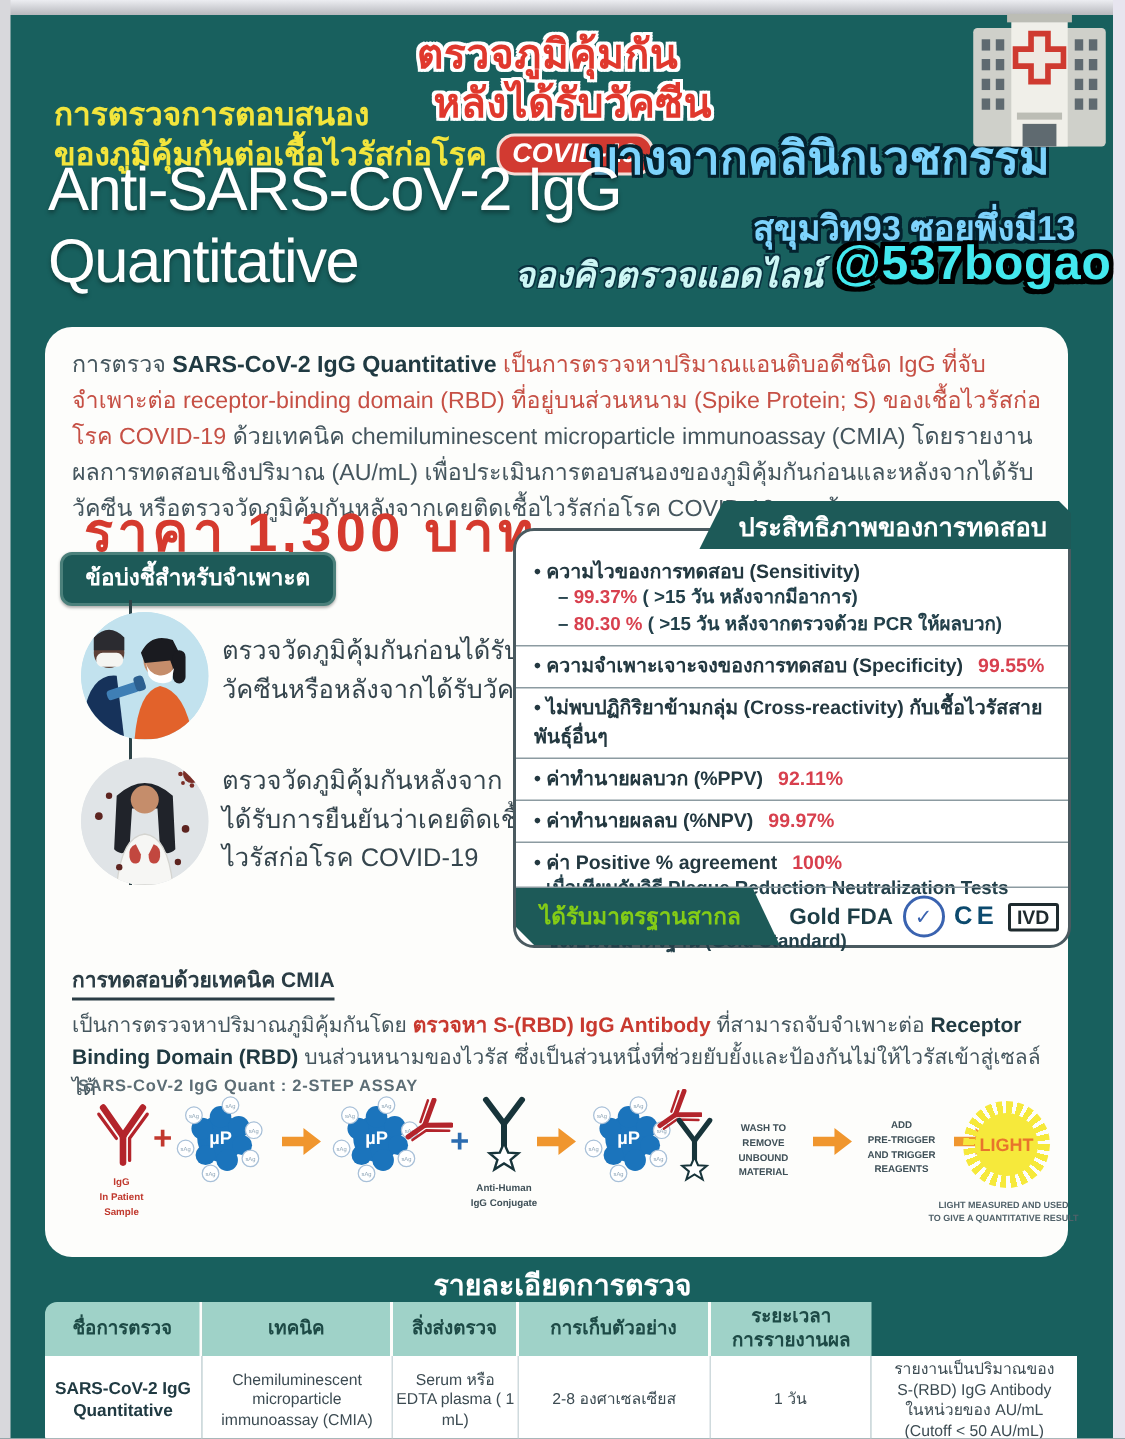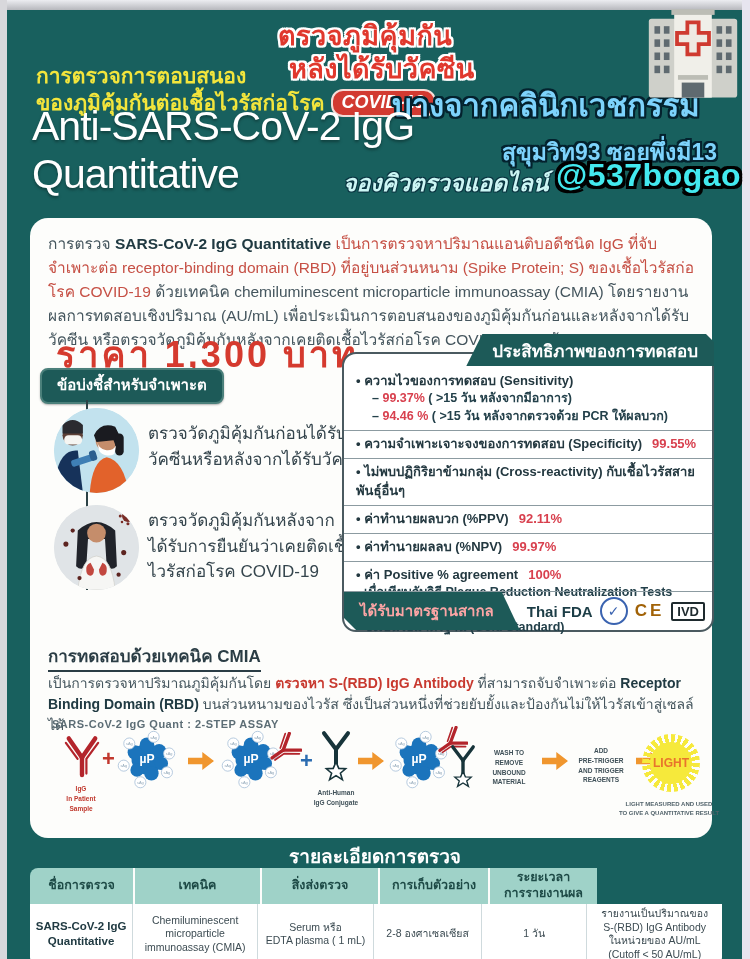--- a/index.html
+++ b/index.html
@@ -62,33 +62,33 @@
   .prow:first-child{border-top:none;}
   .plabel{font-size:13px;font-weight:bold;color:#233840;}
   .plabel::before{content:"• ";}
   .pval{color:#d8404e;font-weight:bold;}
   .pval.inline{margin-left:10px;}
   .psub{font-size:12.5px;font-weight:bold;color:#23404a;padding-left:16px;}
   .psub::before{content:"–  ";color:#23404a;}
   .pcont{font-size:12.5px;font-weight:bold;color:#23404a;padding-left:8px;}
   .pfooter{position:absolute;left:0;right:0;bottom:0;height:38px;border-top:1.5px solid #8c9ba1;
     display:flex;align-items:center;}
-  .ftab{height:100%;background:#1d5a58;color:#fca5a5;font-size:15px;font-weight:bold;
+  .ftab{height:100%;background:#1d5a58;color:#84cc16;font-size:15px;font-weight:bold;
     display:flex;align-items:center;padding:0 26px 0 16px;
     clip-path:polygon(0 0,calc(100% - 18px) 0,100% 100%,12px 100%,0 calc(100% - 12px));
     border-bottom-left-radius:12px;}
   .flogos{flex:1;display:flex;align-items:center;justify-content:space-evenly;}
   .fda-text{font-weight:bold;font-size:15px;color:#1c3d46;}
   .fda-circle{width:24px;height:24px;border:2.5px solid #3a63b0;border-radius:50%;color:#3a63b0;
     display:flex;align-items:center;justify-content:center;font-size:14px;font-weight:bold;}
-  .ce{font-size:17px;font-weight:600;letter-spacing:3px;color:#a16207;}
+  .ce{font-size:17px;font-weight:600;letter-spacing:3px;color:#0c4a6e;}
   .ivd{border:2px solid #1e2a2e;border-radius:2px;font-size:13px;font-weight:bold;color:#1e2a2e;padding:0 4px;}
 
   
-  .cmia-h{left:18px;top:424px;font-size:17px;font-weight:bold;color:#2b3d45;
+  .cmia-h{left:18px;top:424px;font-size:14px;font-weight:bold;color:#2b3d45;
     border-bottom:2.5px solid #2b3d45;padding-bottom:1px;}
   .cmia-p{left:18px;top:455px;width:652px;font-size:14px;line-height:1.5;color:#45565e;}
   .cmia-p .red{color:#c8392f;font-weight:bold;}
   .cmia-p .bold{color:#203a42;font-weight:bold;}
   .assay{left:22px;top:500px;font-size:11px;font-weight:bold;color:#5c6d75;letter-spacing:.5px;}
 
   
   .diagram{left:20px;top:508px;width:652px;height:104px;}
   .dlabel{position:absolute;font-size:6.5px;font-weight:bold;text-align:center;
     white-space:pre-line;line-height:1.5;color:#3f5058;}
@@ -108,21 +108,21 @@
   .tbl-title{left:0;right:0;top:841px;text-align:center;color:#fff;font-size:19px;font-weight:bold;}
   .tbl{left:30px;top:868px;width:692px;border-radius:8px;overflow:hidden;}
   .trow{display:flex;}
   .tcell{box-sizing:border-box;display:flex;align-items:center;justify-content:center;
     text-align:center;white-space:pre-line;}
   .thead .tcell{background:#9fd2c8;color:#1d4a46;font-weight:bold;font-size:12.5px;
     min-height:36px;border-right:2px solid #fdfdfb;line-height:1.25;padding:2px;}
   .tbody .tcell{background:#fff;color:#3c4b52;font-size:10.5px;min-height:56px;
     border-right:1px solid #cfdadd;line-height:1.3;padding:3px 2px;}
   .trow .tcell:last-child{border-right:none;}
-  .c0{width:105px;}.c1{width:127px;}.c2{width:118px;}.c3{width:110px;}.c4{width:107px;}.c5{width:137px;}
+  .c0{width:105px;}.c1{width:127px;}.c2{width:84px;}.c3{width:128px;}.c4{width:107px;}.c5{width:137px;}
   .tbody .c0{font-weight:bold;color:#203a42;font-size:11.5px;}
 </style>
 </head>
 <body>
 
 <div class="page">
 
   <svg width="0" height="0" style="position:absolute" aria-hidden="true">
     <defs>
       <g id="mp-blob">
@@ -280,21 +280,21 @@
 ไวรัสก่อโรค COVID-19</div>
 
     <div class="abs pbox">
       <div class="ptab">
         <span>ประสิทธิภาพของการทดสอบ</span>
       </div>
       <div class="prows">
         <div class="prow">
           <div class="plabel"><span>ความไวของการทดสอบ (Sensitivity)</span></div>
           <div class="psub"><span class="pval">99.37%</span><span> ( &gt;15 วัน หลังจากมีอาการ)</span></div>
-          <div class="psub"><span class="pval">94.46 %</span><span> ( &gt;15 วัน หลังจากตรวจด้วย PCR ให้ผลบวก)</span></div>
+          <div class="psub"><span class="pval">80.30 %</span><span> ( &gt;15 วัน หลังจากตรวจด้วย PCR ให้ผลบวก)</span></div>
         </div>
         <div class="prow">
           <div class="plabel"><span>ความจำเพาะเจาะจงของการทดสอบ (Specificity)</span><span class="pval inline">99.55%</span></div>
         </div>
         <div class="prow">
           <div class="plabel"><span>ไม่พบปฏิกิริยาข้ามกลุ่ม (Cross-reactivity) กับเชื้อไวรัสสายพันธุ์อื่นๆ</span></div>
         </div>
         <div class="prow">
           <div class="plabel"><span>ค่าทำนายผลบวก (%PPV)</span><span class="pval inline">92.11%</span></div>
         </div>
@@ -305,21 +305,21 @@
           <div class="plabel"><span>ค่า Positive % agreement</span><span class="pval inline">100%</span></div>
           <div class="pcont">เมื่อเทียบกับวิธี Plaque Reduction Neutralization Tests (PRNT)</div>
           <div class="pcont">ซึ่งเป็นวิธีมาตรฐาน (Gold Standard)</div>
         </div>
       </div>
       <div class="pfooter">
         <div class="ftab">
             <span>ได้รับมาตรฐานสากล</span>
           </div>
         <div class="flogos">
-          <span class="fda-text">Thai FDA</span>
+          <span class="fda-text">Gold FDA</span>
           <span class="fda-circle">✓</span>
           <span class="ce">CE</span>
           <span class="ivd">IVD</span>
         </div>
       </div>
     </div>
 
     <div class="abs cmia-h">การทดสอบด้วยเทคนิค CMIA</div>
     <div class="abs cmia-p">
       <span>เป็นการตรวจหาปริมาณภูมิคุ้มกันโดย </span><span class="red">ตรวจหา S-(RBD) IgG Antibody </span><span>ที่สามารถจับจำเพาะต่อ </span><span class="bold">Receptor Binding Domain (RBD) </span><span>บนส่วนหนามของไวรัส ซึ่งเป็นส่วนหนึ่งที่ช่วยยับยั้งและป้องกันไม่ให้ไวรัสเข้าสู่เซลล์ได้</span>

